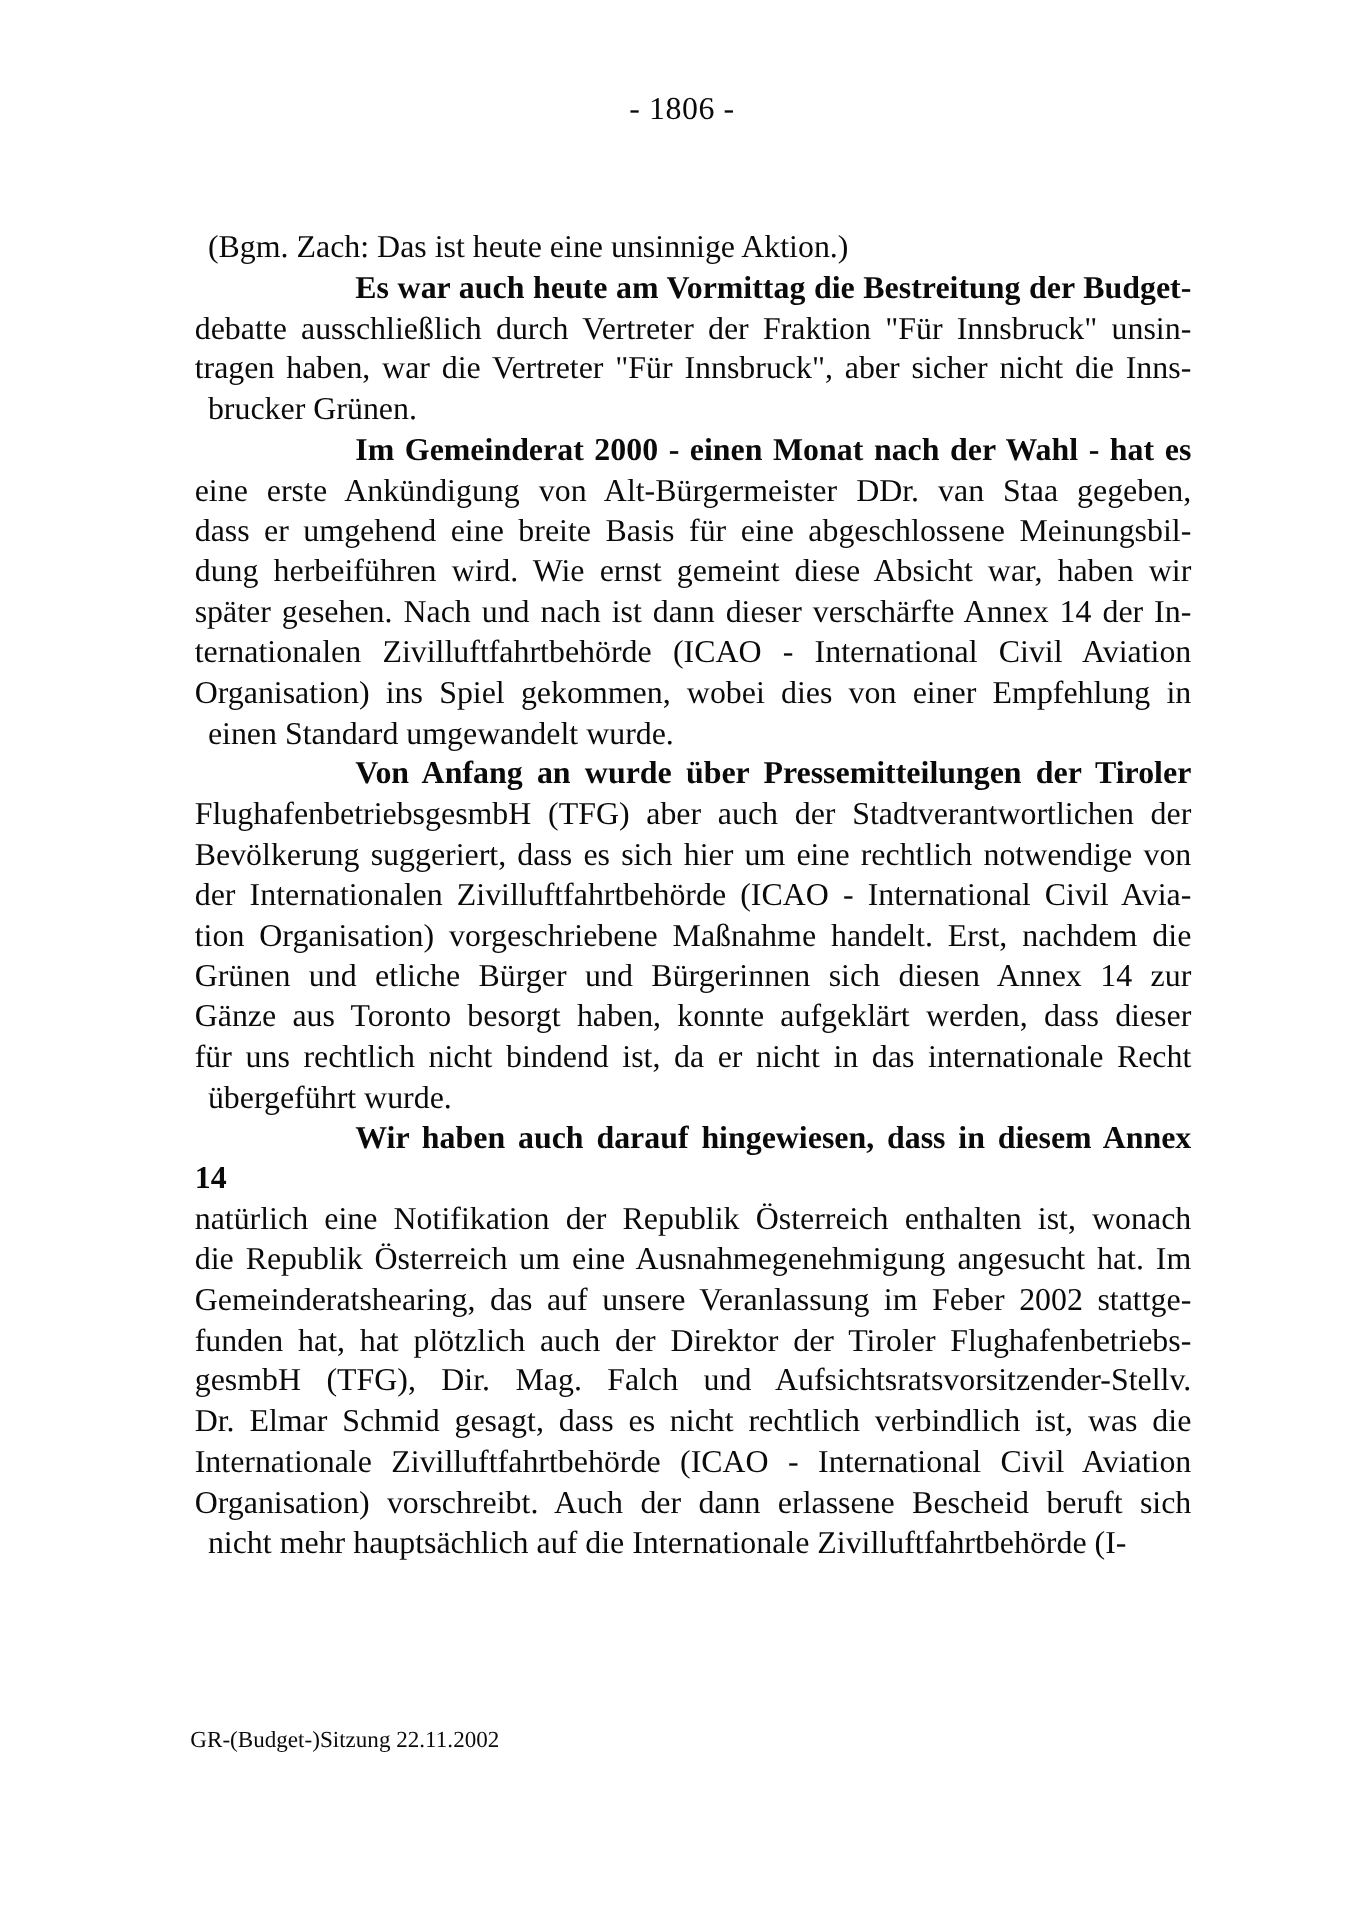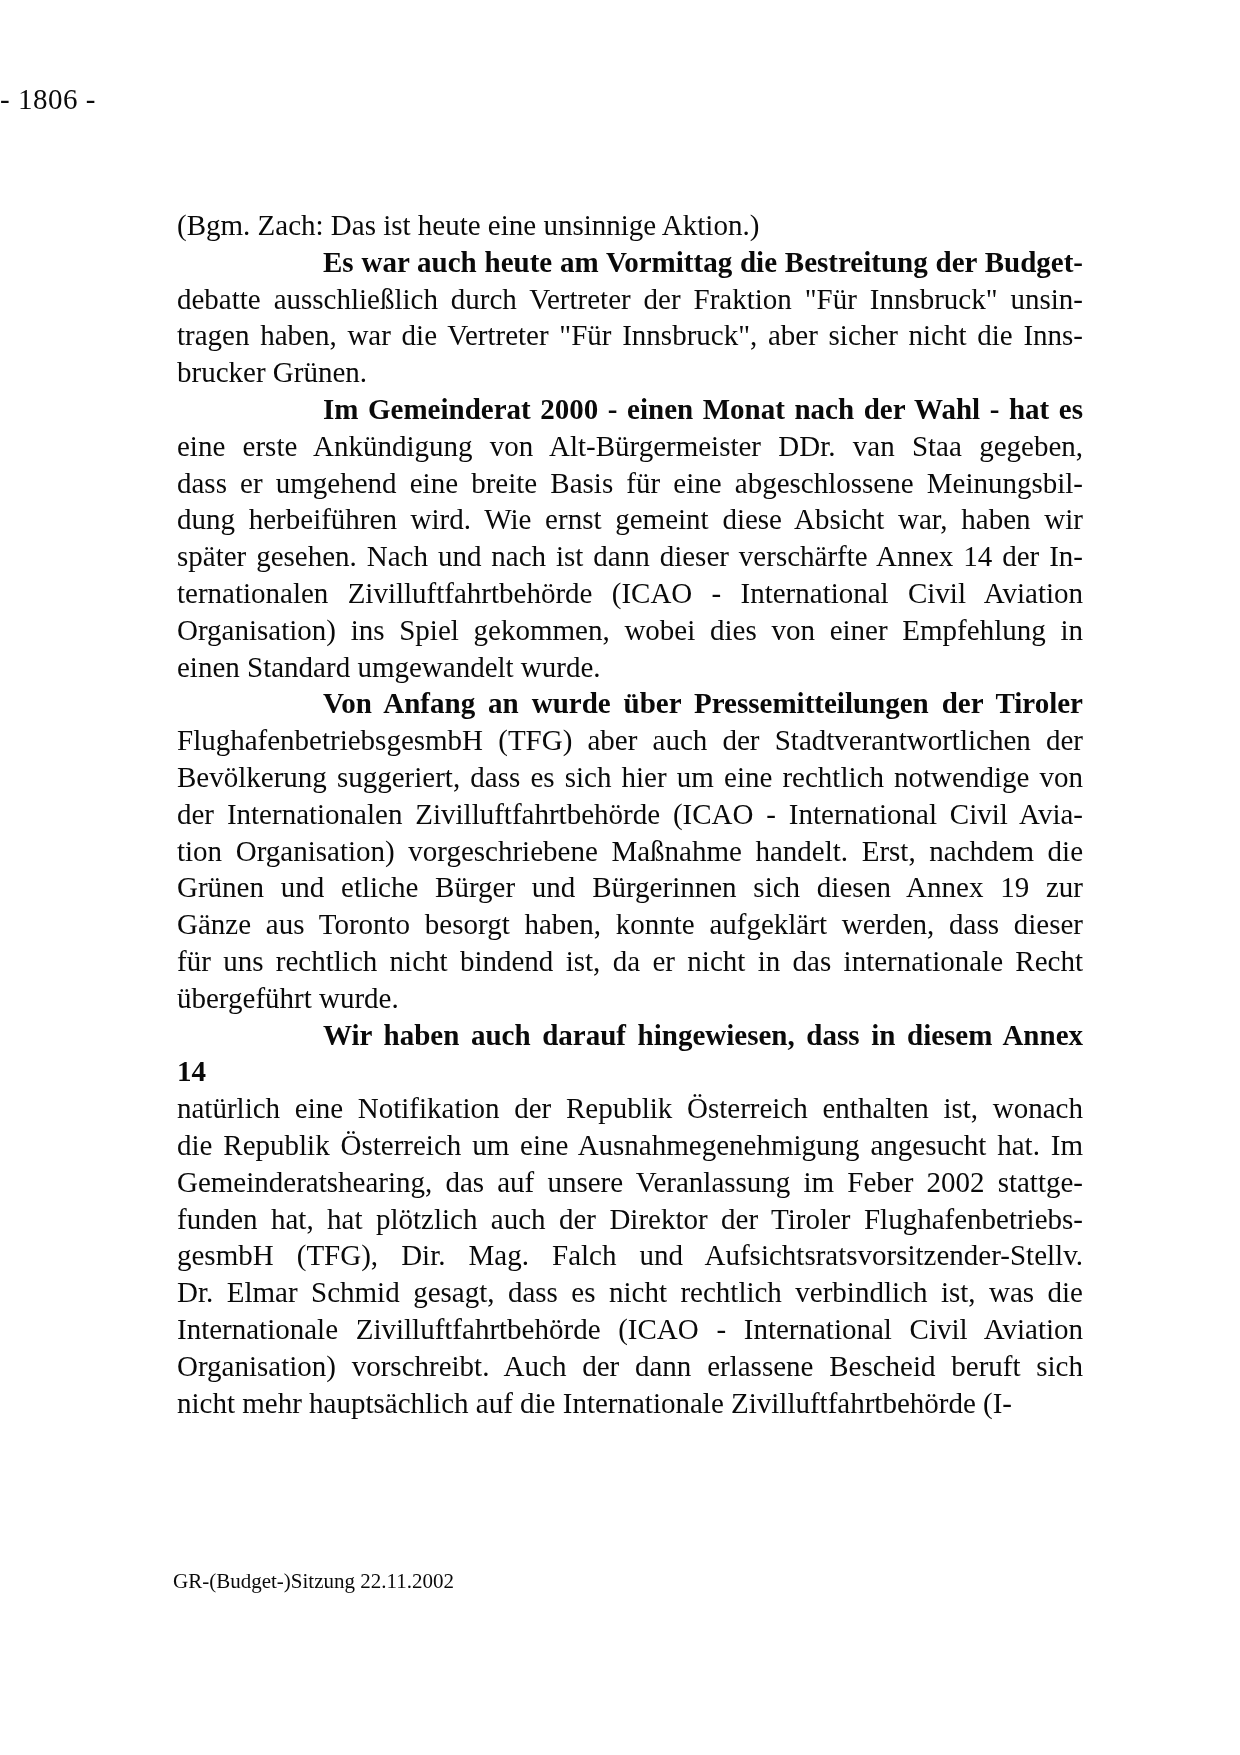--- a/index.html
+++ b/index.html
@@ -14,21 +14,21 @@
     background: #ffffff;
     font-family: "Liberation Serif", "DejaVu Serif", serif;
     color: #0a0a0a;
     overflow: hidden;
   }
   .page-number {
     position: absolute;
     top: 82px;
     left: 0;
     width: 100%;
-    text-align: left;
+    text-align: center;
     font-size: 29px;
     line-height: 34px;
     letter-spacing: 0.5px;
   }
   .content {
     position: absolute;
     left: 177px;
     top: 207px;
     width: 906px;
     font-size: 29px;
@@ -39,20 +39,21 @@
     padding: 0;
   }
   .line {
     text-align: justify;
     text-align-last: justify;
     white-space: normal;
   }
   .line.last {
     text-align: left;
     text-align-last: left;
+    margin-left: 12px;
   }
   .para.indent .line:first-child {
     text-indent: 146px;
     font-weight: bold;
   }
   .footer {
     position: absolute;
     left: 173px;
     top: 1568px;
     font-size: 21px;
@@ -84,21 +85,21 @@
         <div class="line">ternationalen Zivilluftfahrtbehörde (ICAO - International Civil Aviation</div>
         <div class="line">Organisation) ins Spiel gekommen, wobei dies von einer Empfehlung in</div>
         <div class="line last">einen Standard umgewandelt wurde.</div>
       </div>
       <div class="para indent">
         <div class="line">Von Anfang an wurde über Pressemitteilungen der Tiroler</div>
         <div class="line">FlughafenbetriebsgesmbH (TFG) aber auch der Stadtverantwortlichen der</div>
         <div class="line">Bevölkerung suggeriert, dass es sich hier um eine rechtlich notwendige von</div>
         <div class="line">der Internationalen Zivilluftfahrtbehörde (ICAO - International Civil Avia-</div>
         <div class="line">tion Organisation) vorgeschriebene Maßnahme handelt. Erst, nachdem die</div>
-        <div class="line">Grünen und etliche Bürger und Bürgerinnen sich diesen Annex 19 zur</div>
+        <div class="line">Grünen und etliche Bürger und Bürgerinnen sich diesen Annex 14 zur</div>
         <div class="line">Gänze aus Toronto besorgt haben, konnte aufgeklärt werden, dass dieser</div>
         <div class="line">für uns rechtlich nicht bindend ist, da er nicht in das internationale Recht</div>
         <div class="line last">übergeführt wurde.</div>
       </div>
       <div class="para indent">
         <div class="line">Wir haben auch darauf hingewiesen, dass in diesem Annex 14</div>
         <div class="line">natürlich eine Notifikation der Republik Österreich enthalten ist, wonach</div>
         <div class="line">die Republik Österreich um eine Ausnahmegenehmigung angesucht hat. Im</div>
         <div class="line">Gemeinderatshearing, das auf unsere Veranlassung im Feber 2002 stattge-</div>
         <div class="line">funden hat, hat plötzlich auch der Direktor der Tiroler Flughafenbetriebs-</div>

